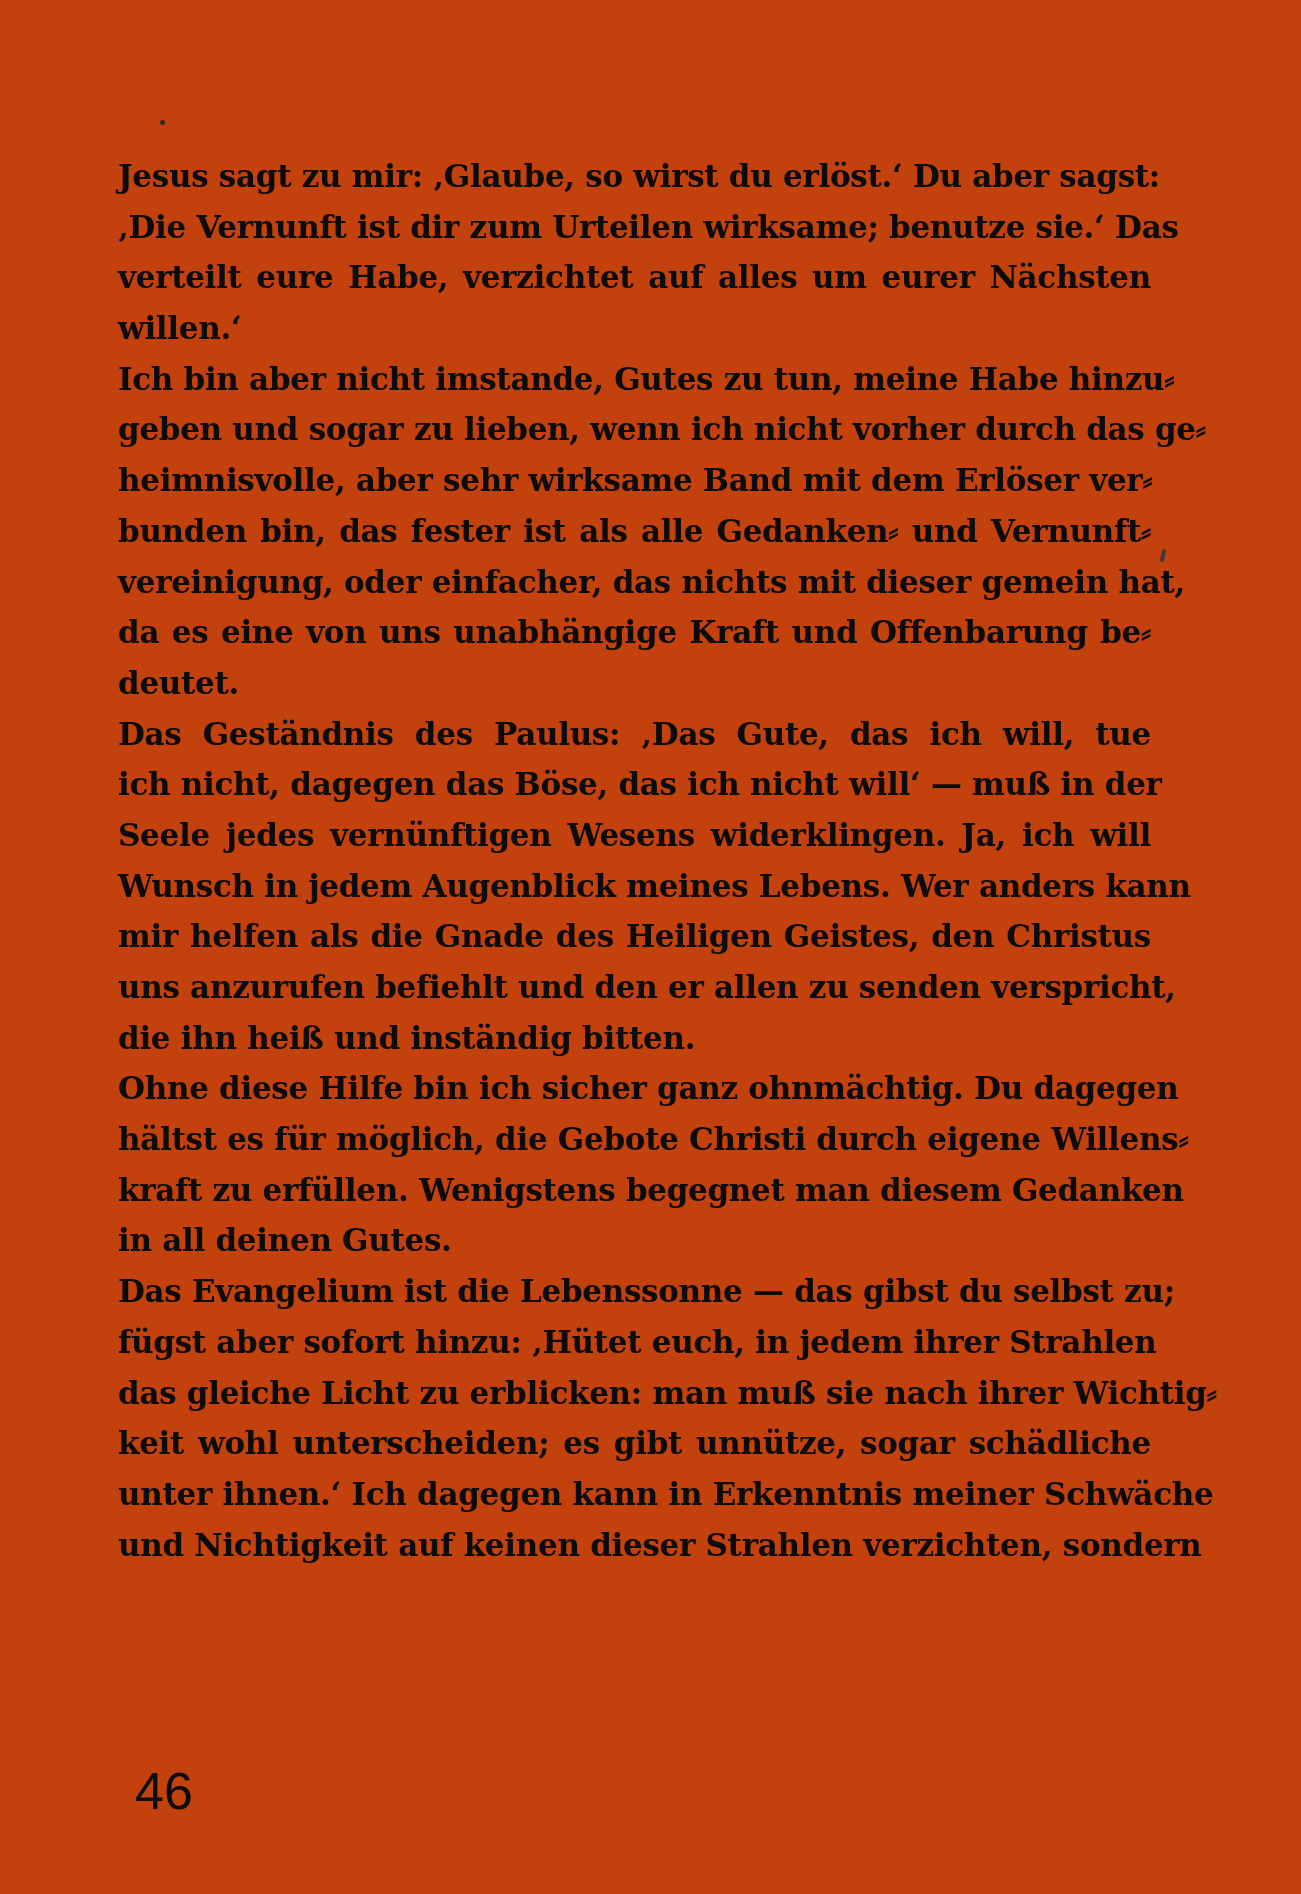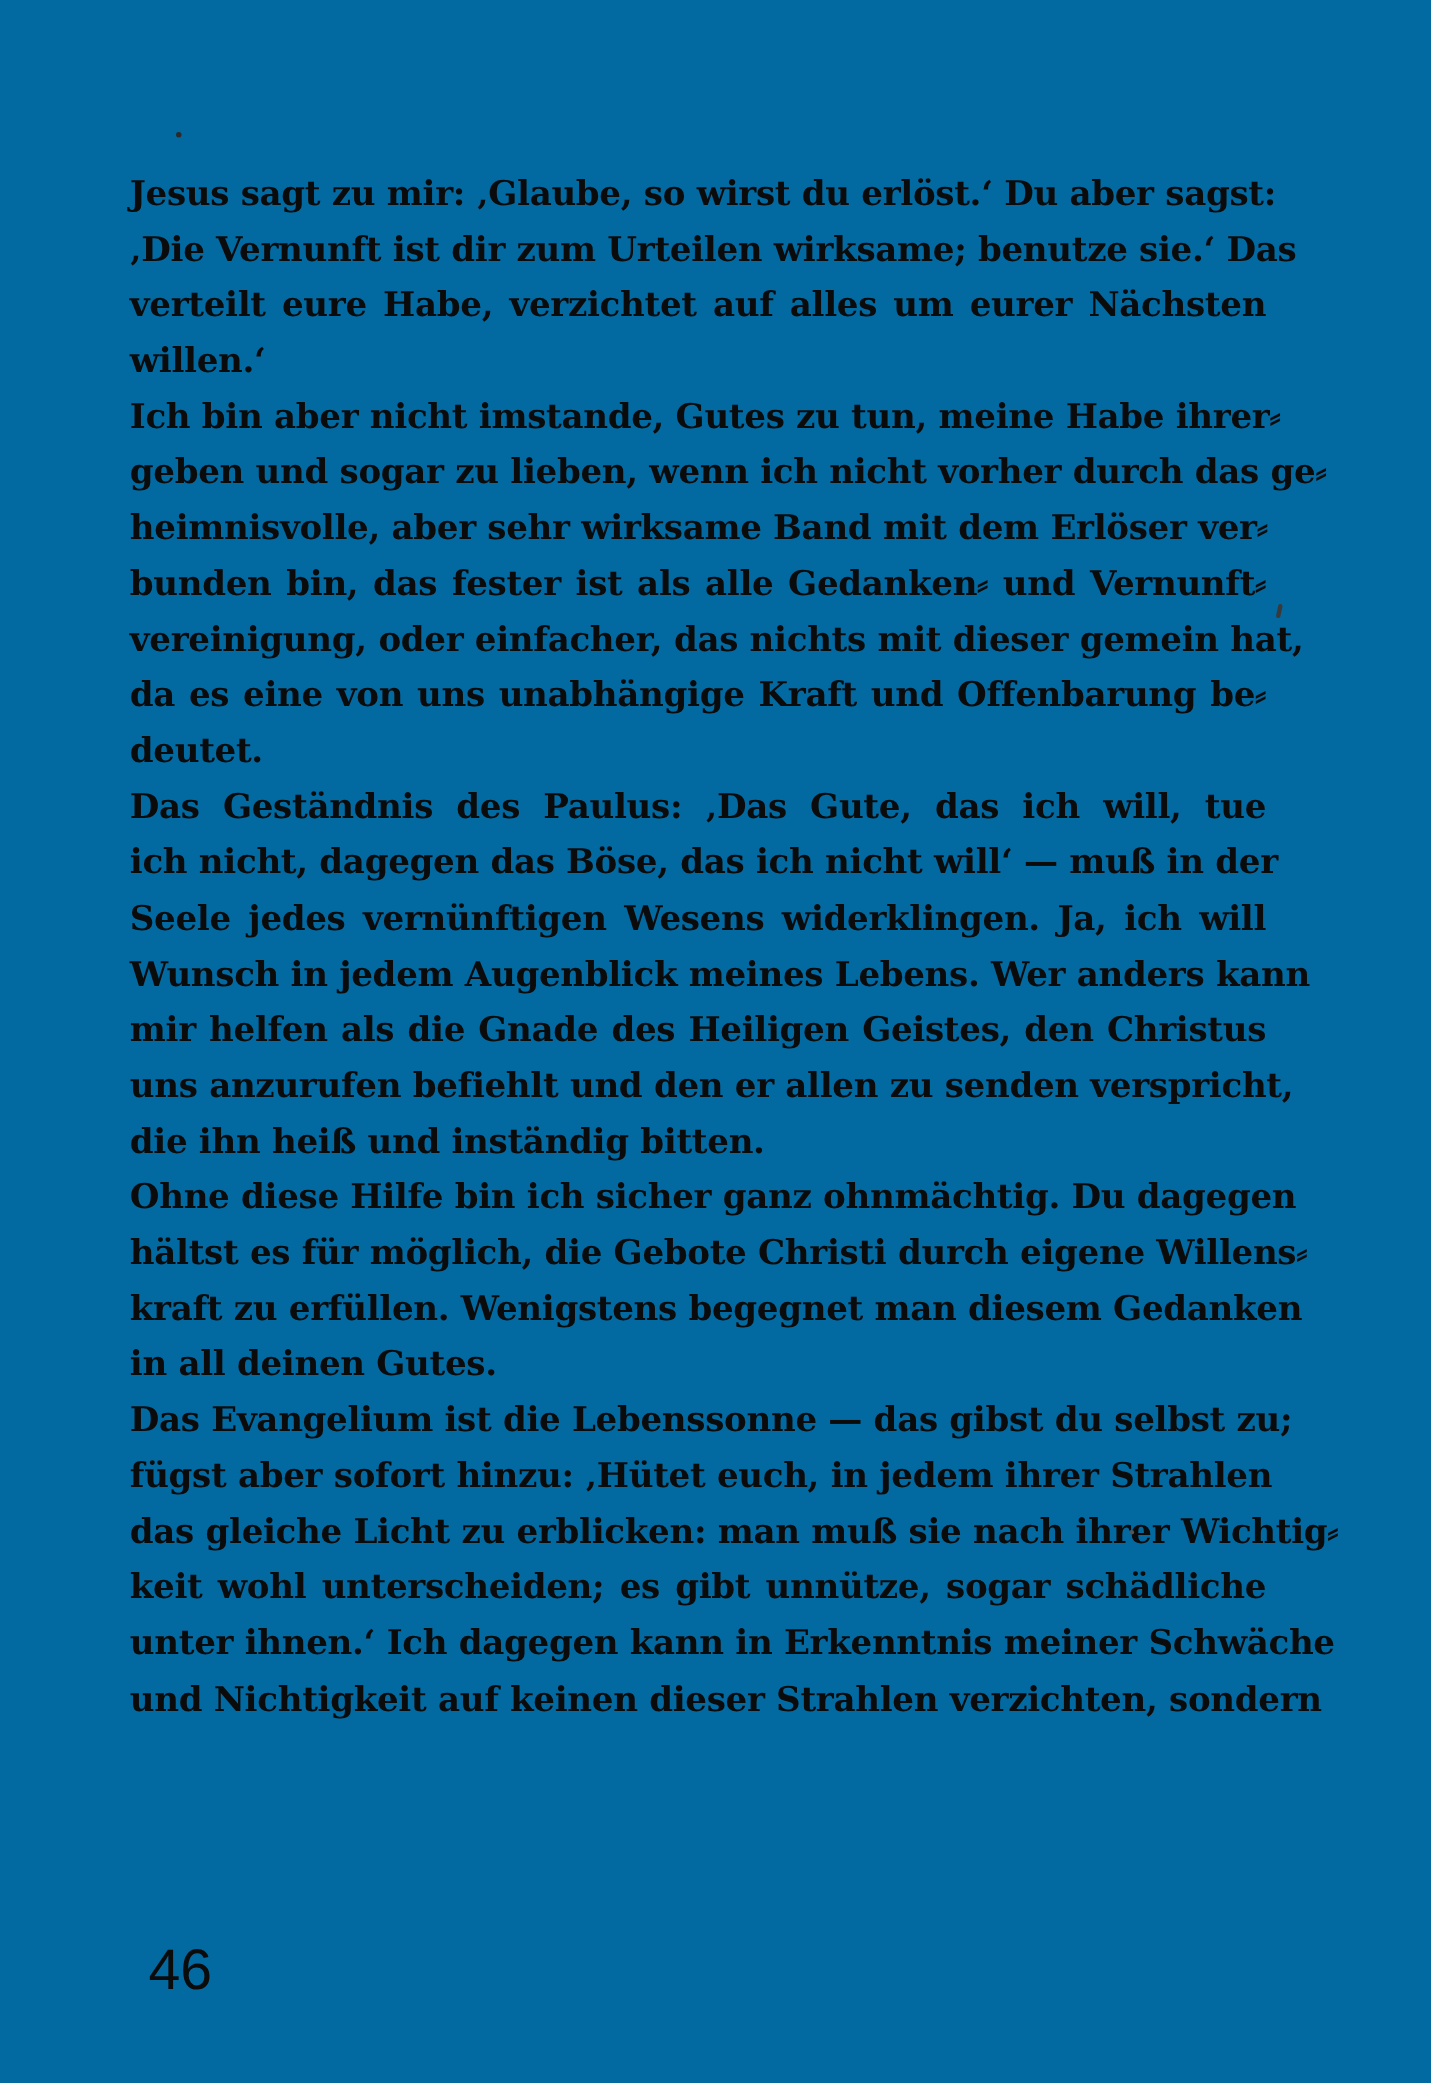--- a/index.html
+++ b/index.html
@@ -4,21 +4,21 @@
   <style>
     html, body {
       margin: 0;
       padding: 0;
       background: #ffffff;
     }
     .page {
       position: relative;
       width: 1301px;
       height: 1894px;
-      background: #0369a1;
+      background: #c2410c;
       overflow: hidden;
       font-family: "DejaVu Serif", "DejaVu Sans", serif;
       color: #0b0b0b;
     }
     .text-block {
       position: absolute;
       left: 118px;
       top: 151px;
       width: 1033px;
     }
@@ -71,21 +71,21 @@
   <div class="text-block">
 
     <div class="paragraph">
       <div class="line">Jesus sagt zu mir: ‚Glaube, so wirst du erlöst.‘ Du aber sagst:</div>
       <div class="line">‚Die Vernunft ist dir zum Urteilen wirksame; benutze sie.‘ Das</div>
       <div class="line">verteilt eure Habe, verzichtet auf alles um eurer Nächsten</div>
       <div class="line par-end">willen.‘</div>
     </div>
 
     <div class="paragraph">
-      <div class="line">Ich bin aber nicht imstande, Gutes zu tun, meine Habe ihrer⸗</div>
+      <div class="line">Ich bin aber nicht imstande, Gutes zu tun, meine Habe hinzu⸗</div>
       <div class="line">geben und sogar zu lieben, wenn ich nicht vorher durch das ge⸗</div>
       <div class="line">heimnisvolle, aber sehr wirksame Band mit dem Erlöser ver⸗</div>
       <div class="line">bunden bin, das fester ist als alle Gedanken⸗ und Vernunft⸗</div>
       <div class="line">vereinigung, oder einfacher, das nichts mit dieser gemein hat,</div>
       <div class="line">da es eine von uns unabhängige Kraft und Offenbarung be⸗</div>
       <div class="line par-end">deutet.</div>
     </div>
 
     <div class="paragraph">
       <div class="line">Das Geständnis des Paulus: ‚Das Gute, das ich will, tue</div>

